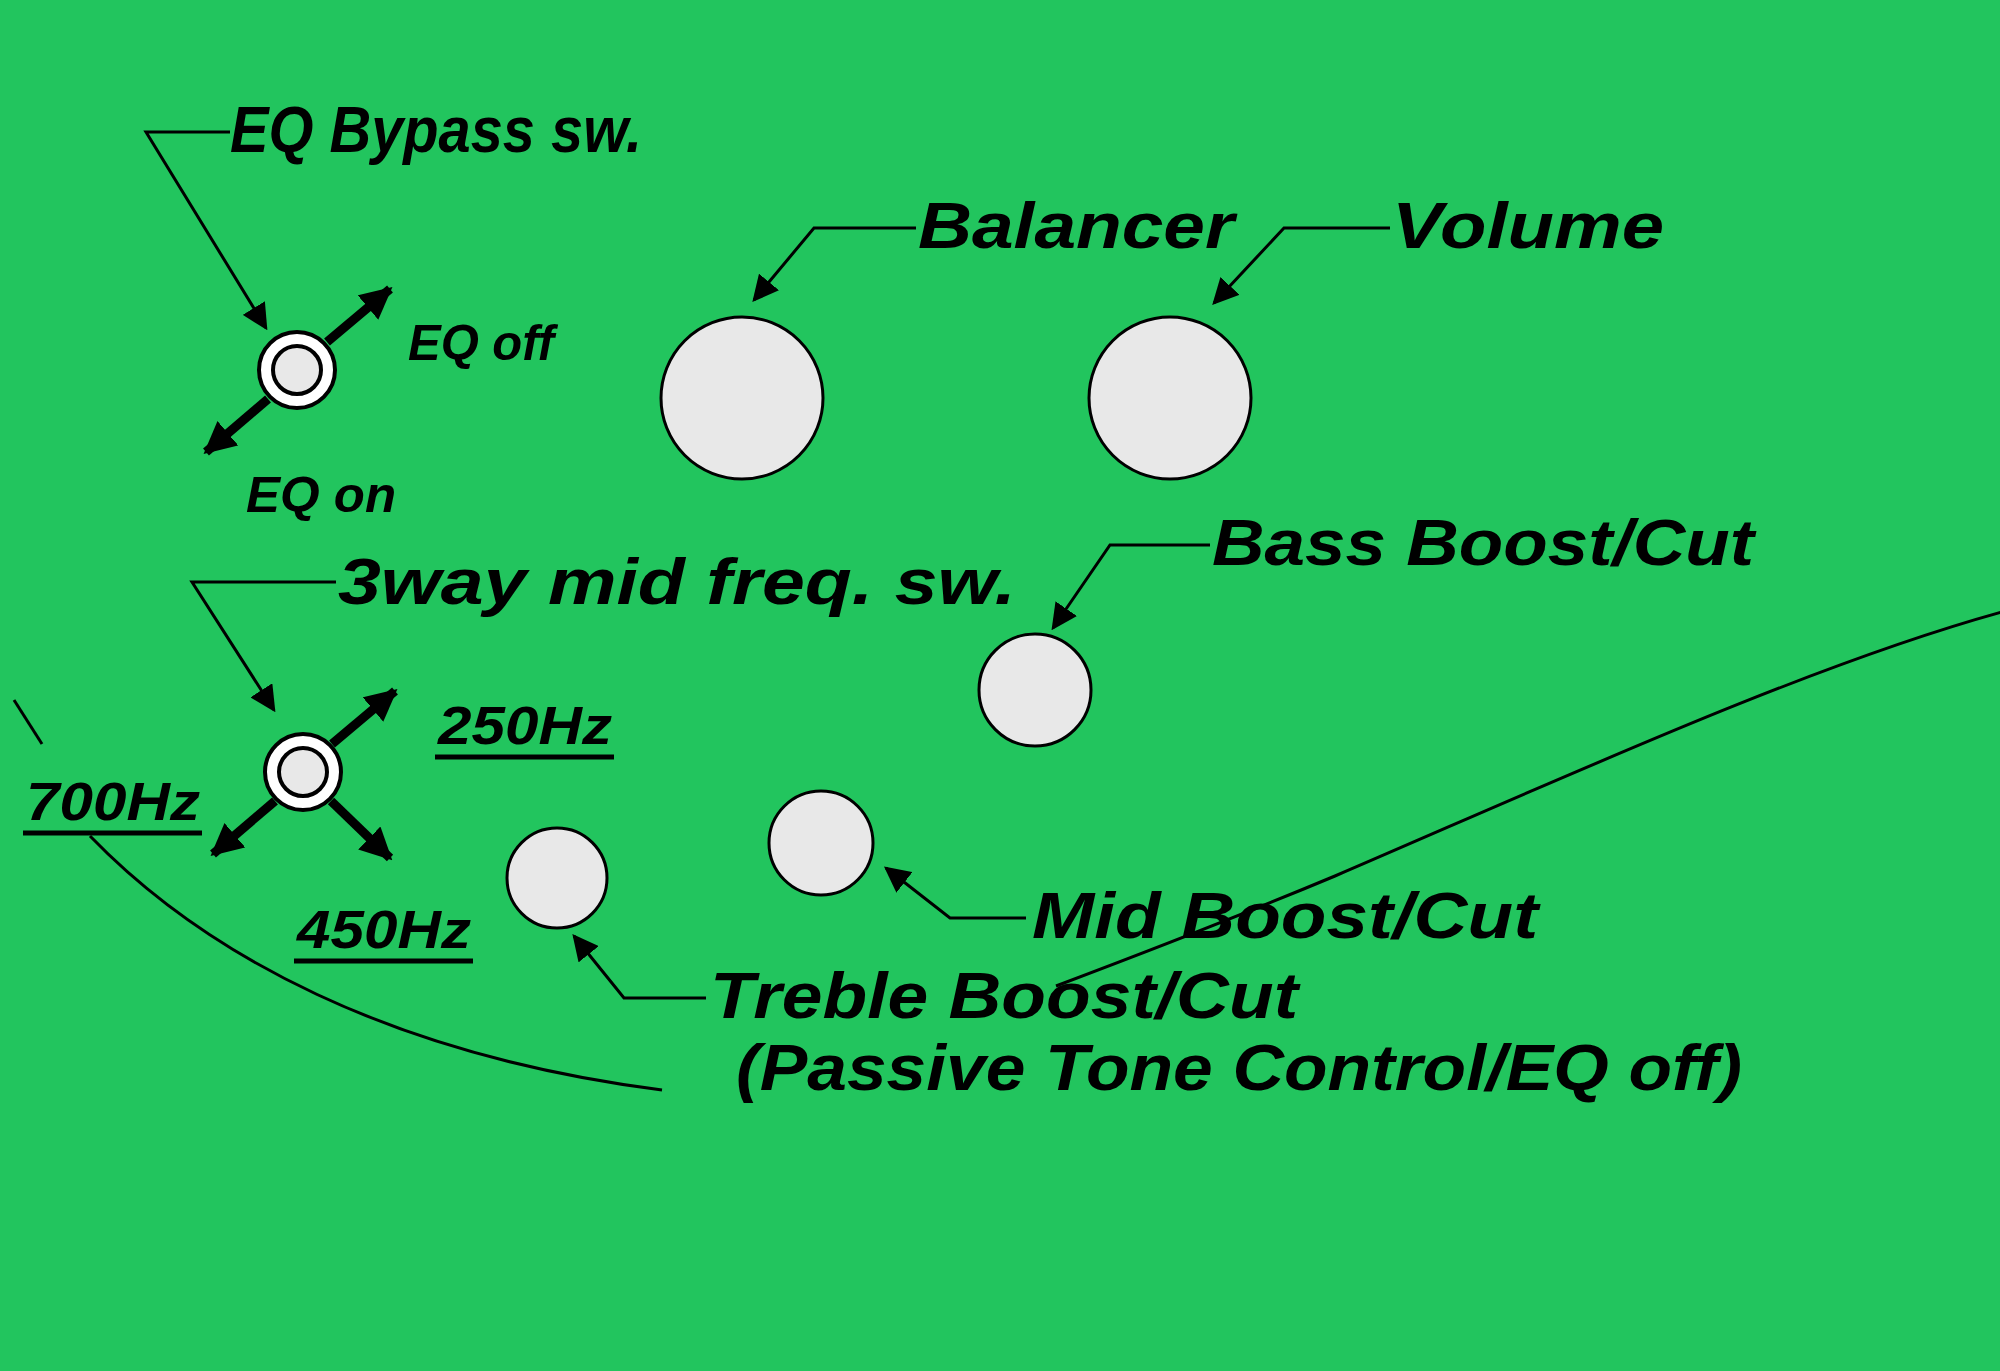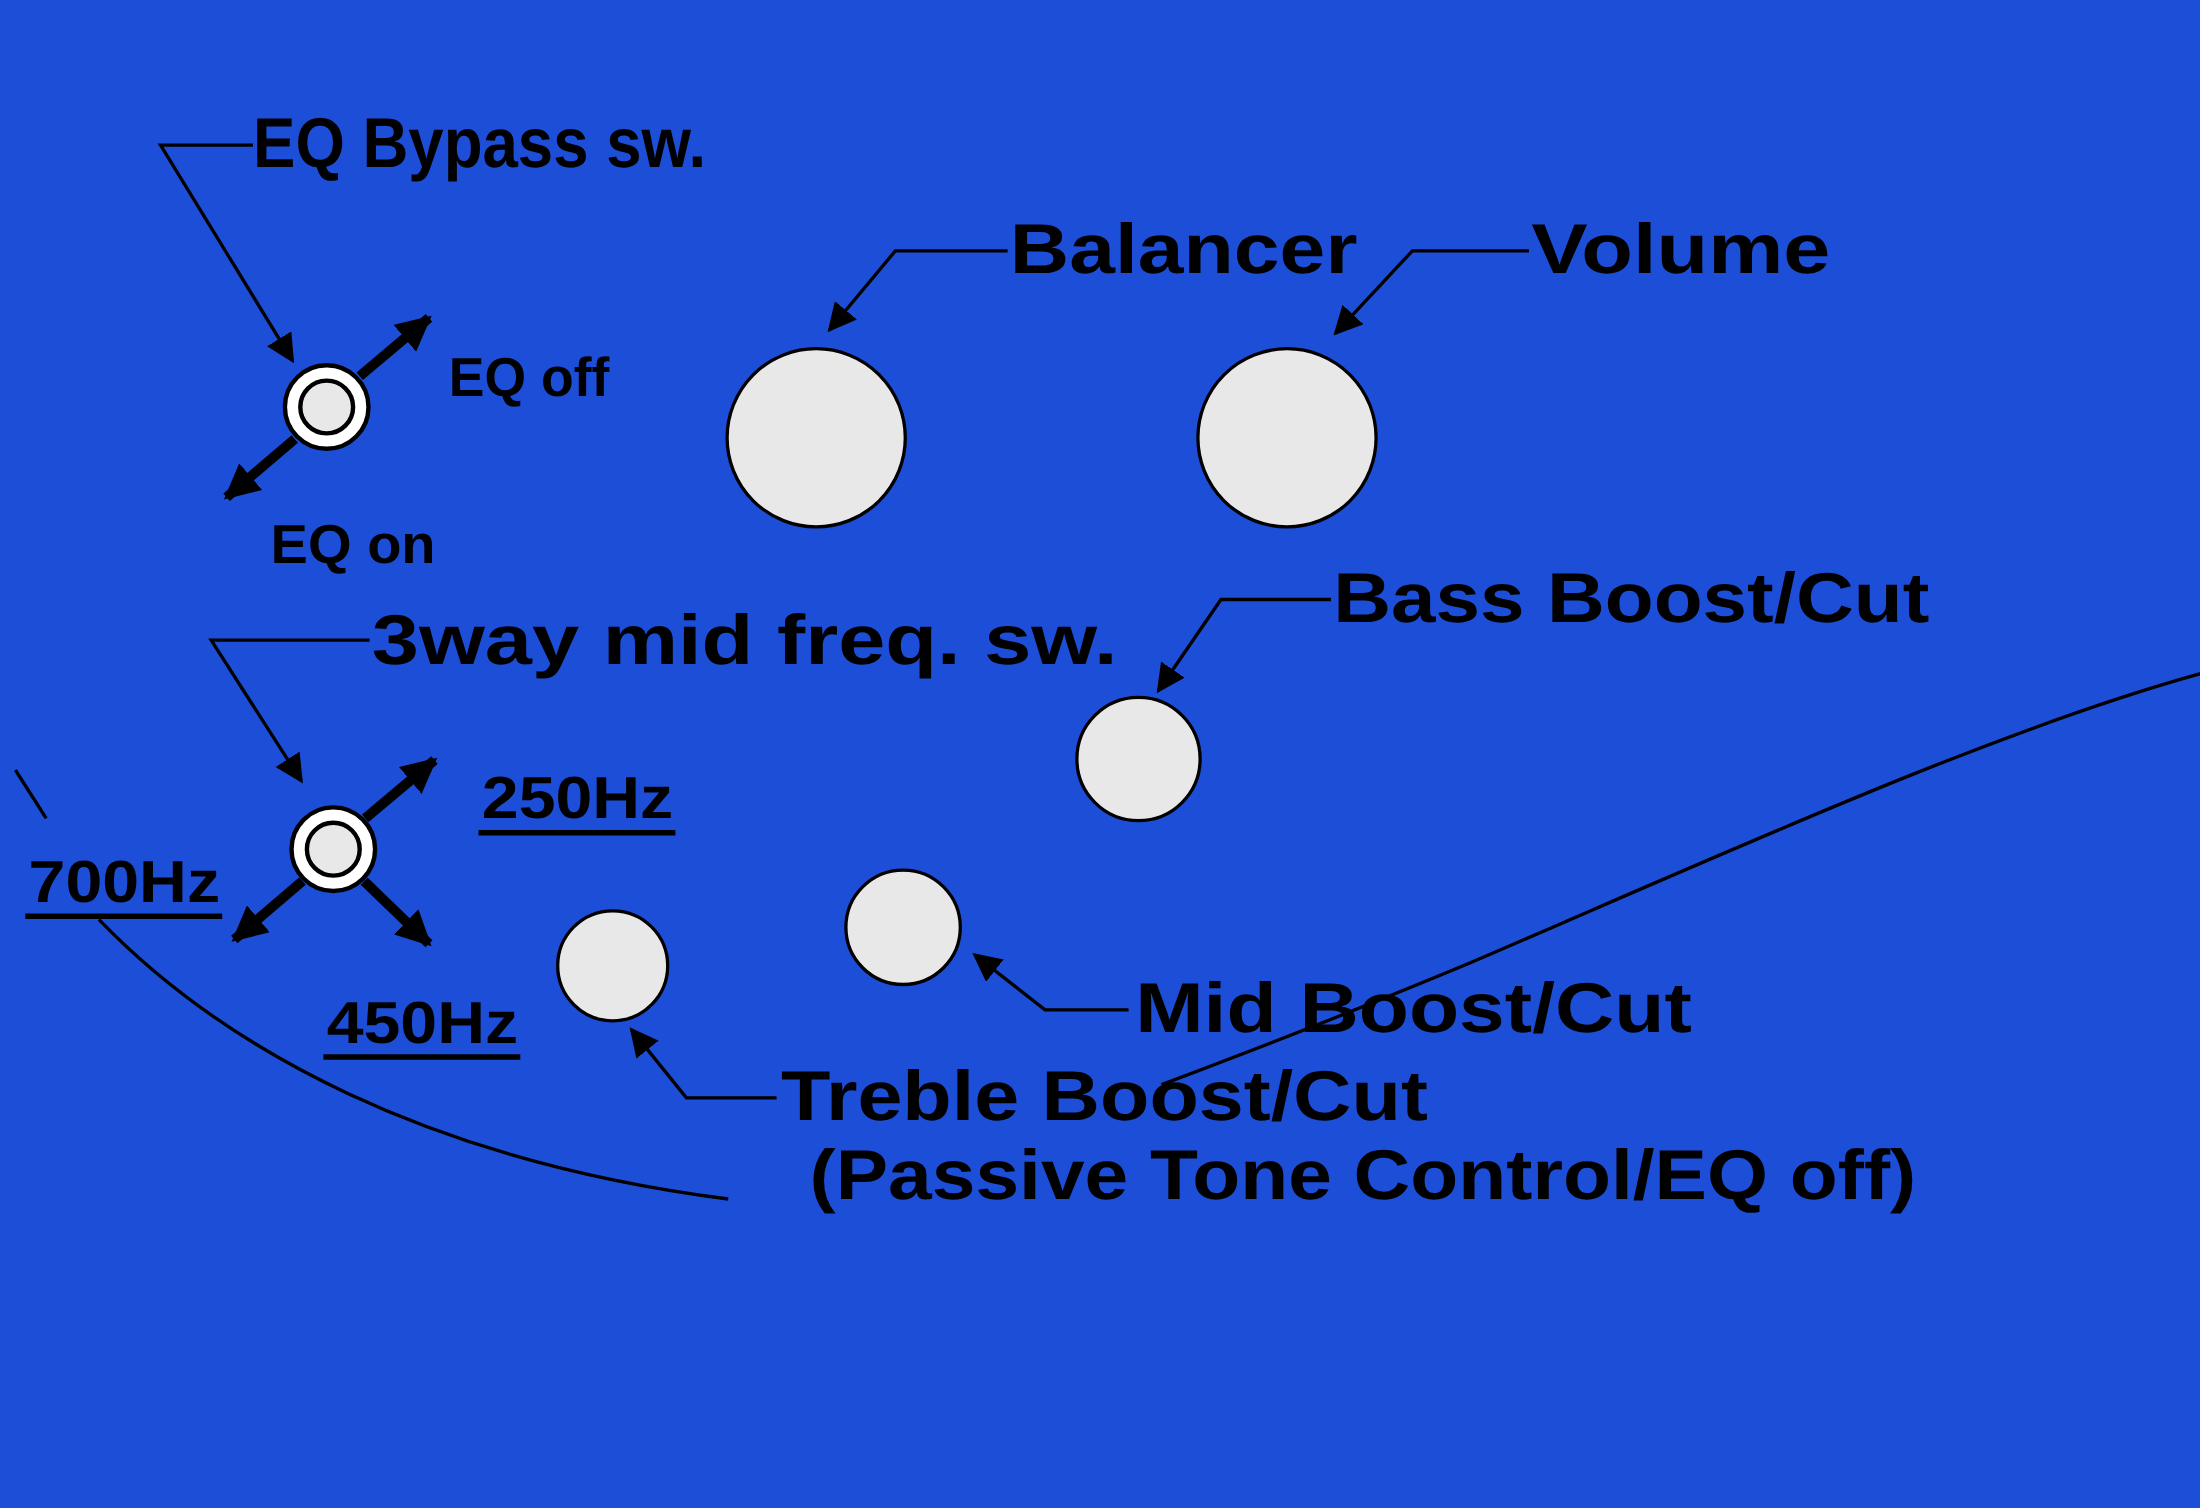--- a/index.html
+++ b/index.html
@@ -4,22 +4,23 @@
 <style>
   html, body {
     margin: 0;
     padding: 0;
     background: #ffffff;
   }
   .stage {
     position: relative;
     width: 2000px;
     height: 1371px;
-    background: #1d4ed8;
+    background: #22c55e;
     overflow: hidden;
+    font-style: italic;
   }
   svg {
     display: block;
   }
   text {
     font-family: "Liberation Sans", "DejaVu Sans", sans-serif;
     font-weight: 700;
     fill: #000000;
   }
   .big-label   { font-size: 64px; }

